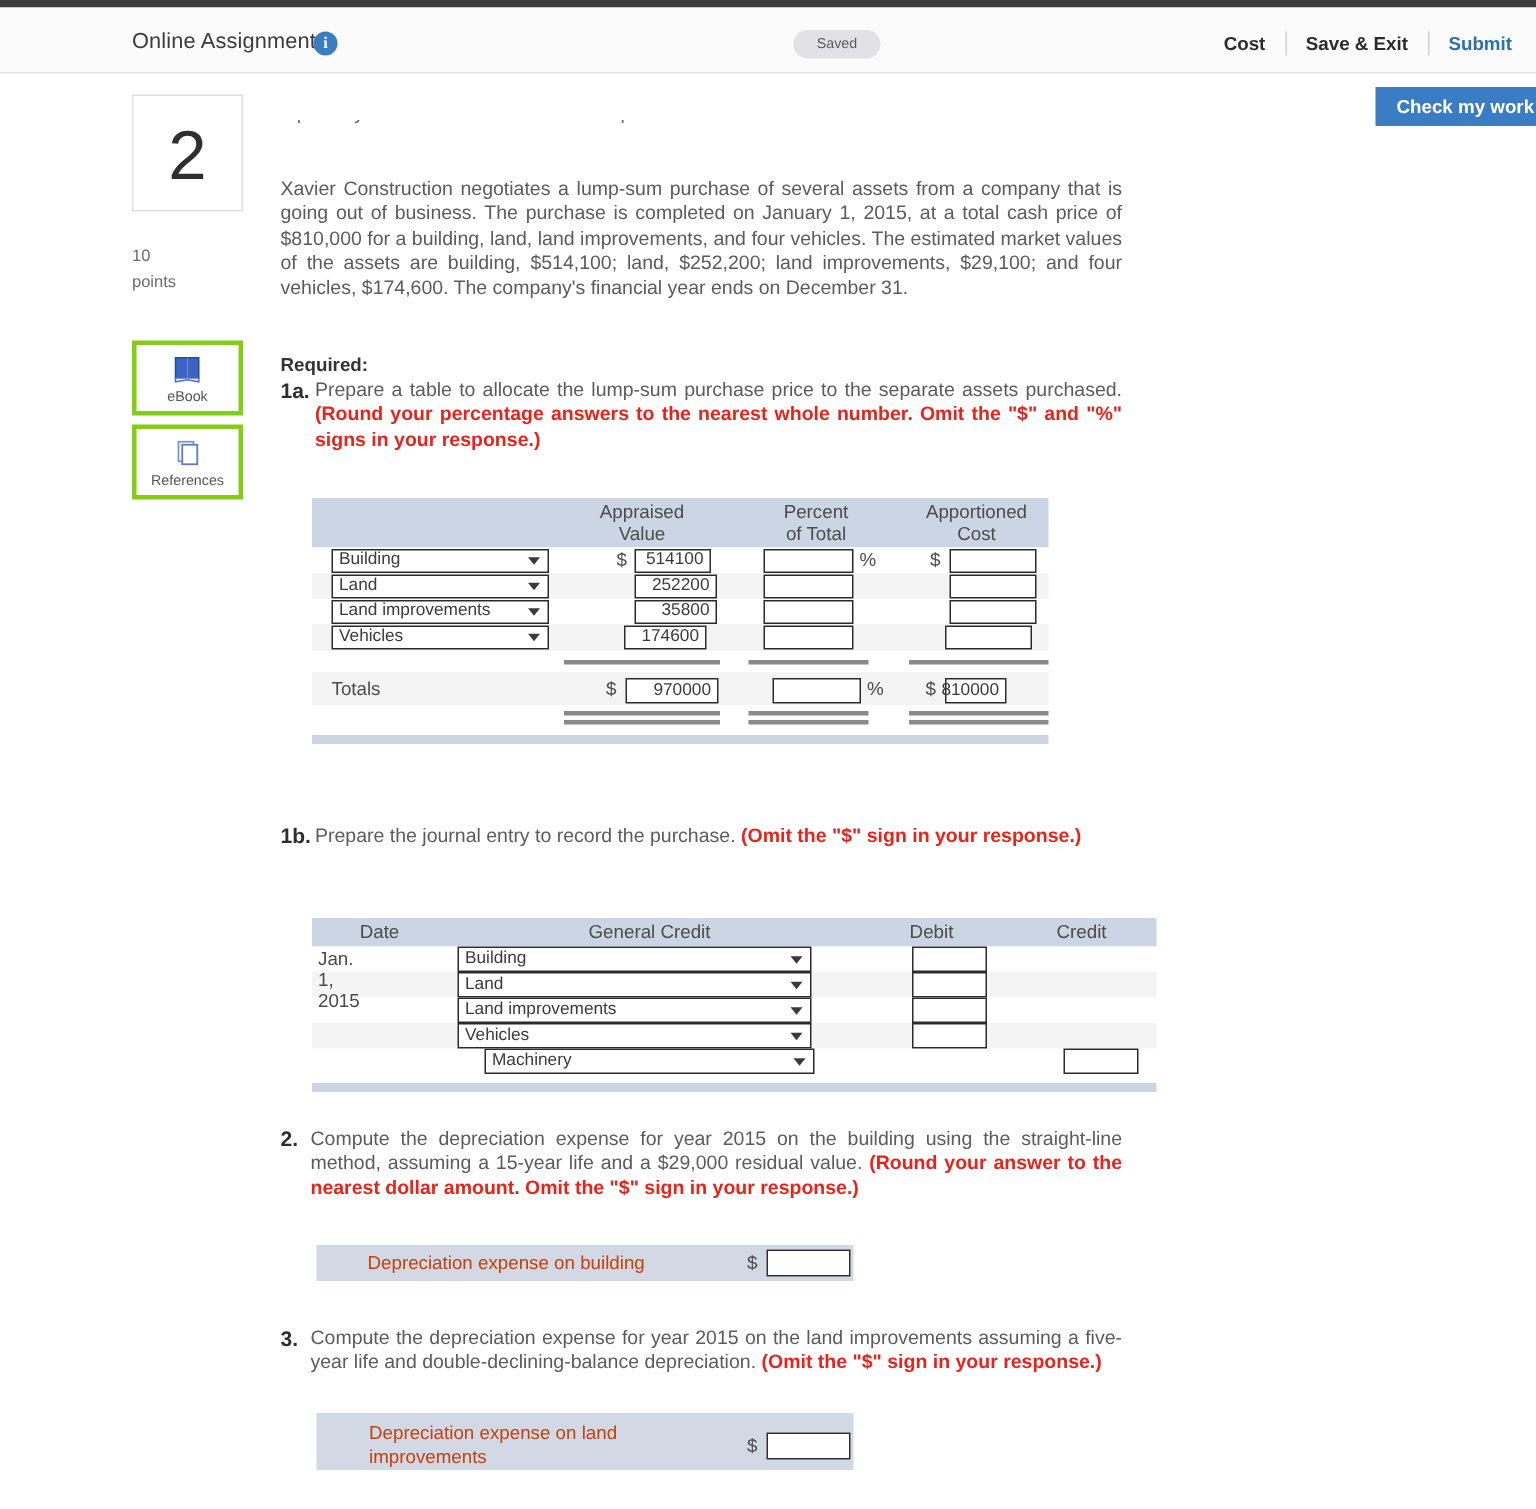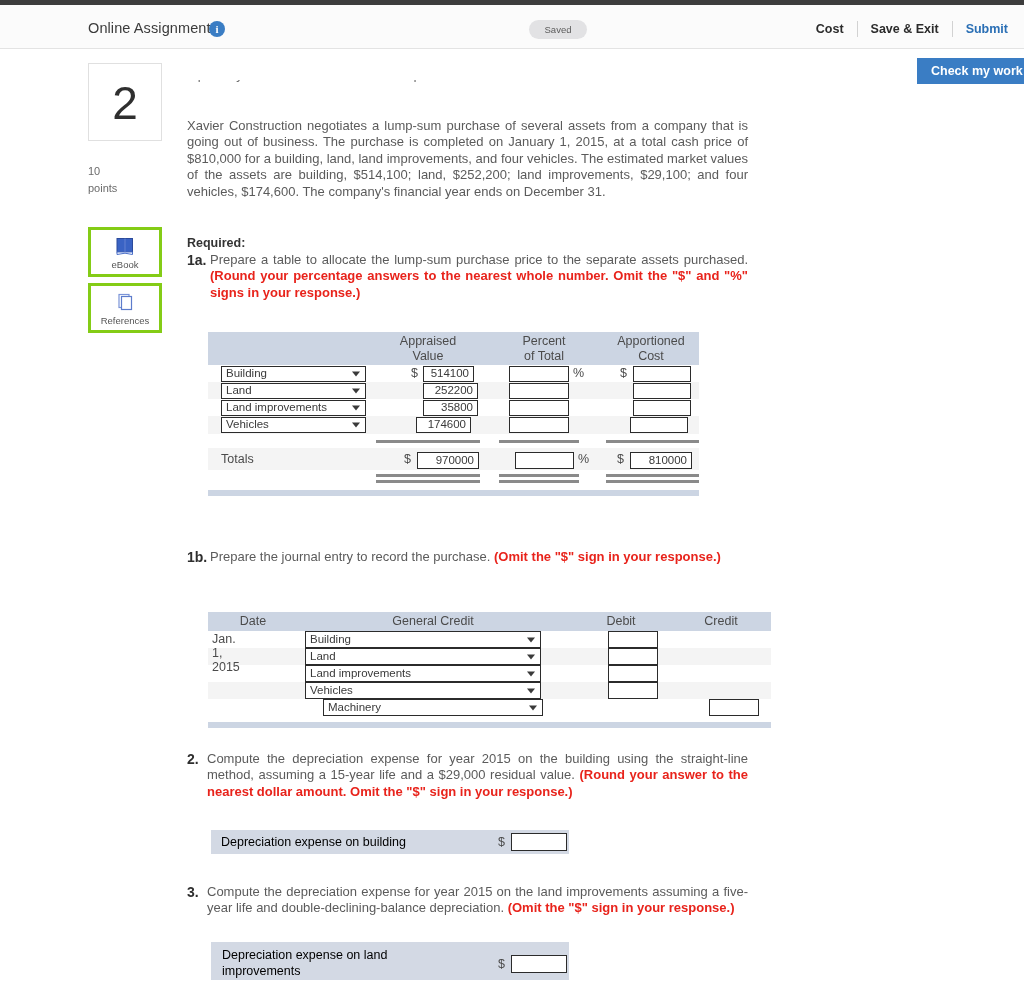--- a/index.html
+++ b/index.html
@@ -135,21 +135,21 @@
     display:flex; align-items:center; justify-content:flex-end;
     cursor:text;
   }
   .dol{ position:absolute; font-size:12.5px; color:#4b4b4b; }
   .pct{ position:absolute; font-size:12.5px; color:#4b4b4b; }
   .rule{ position:absolute; height:3px; background:#8a8a8a; }
   .rule2{ position:absolute; height:3px; background:#8a8a8a; }
 
   
   .ansband{ position:absolute; background:#d3d9e4; }
-  .anslbl{ position:absolute; font-size:12.5px; color:#000000; line-height:15.5px; }
+  .anslbl{ position:absolute; font-size:12.5px; color:#c2410c; line-height:15.5px;margin-left:24px; }
 </style>
 </head>
 <body>
 
 <div class="topstrip"></div>
 
 <div class="header">
   <div class="hdr-title">Online Assignment 9</div>
   <div class="info-icon">i</div>
   <div class="saved-pill">Saved</div>
@@ -269,21 +269,21 @@
   <div class="rule" style="left:376px; top:440px; width:104px;"></div>
   <div class="rule" style="left:499px; top:440px; width:80px;"></div>
   <div class="rule" style="left:606px; top:440px; width:93px;"></div>
 
   <div class="cellTxt" style="left:221px; top:452px;">Totals</div>
   <div class="dol" style="left:404px; top:452px;">$</div>
   <div class="inp" style="left:417px; top:452px; width:62px; height:17px;">970000</div>
   <div class="inp" style="left:515px; top:452px; width:59px; height:17px;"></div>
   <div class="pct" style="left:578px; top:452px;">%</div>
   <div class="dol" style="left:617px; top:452px;">$</div>
-  <div class="inp" style="left:630px; top:452px; width:62px; height:17px;">810000</div>
+  <div class="inp" style="left:630px; top:452px; width:41px; height:17px;">810000</div>
 
   <div class="rule2" style="left:376px; top:474px; width:104px;"></div>
   <div class="rule2" style="left:376px; top:480px; width:104px;"></div>
   <div class="rule2" style="left:499px; top:474px; width:80px;"></div>
   <div class="rule2" style="left:499px; top:480px; width:80px;"></div>
   <div class="rule2" style="left:606px; top:474px; width:93px;"></div>
   <div class="rule2" style="left:606px; top:480px; width:93px;"></div>
 </div>
 
 <div class="qitem" style="left:187px; top:549px; width:561px;">

